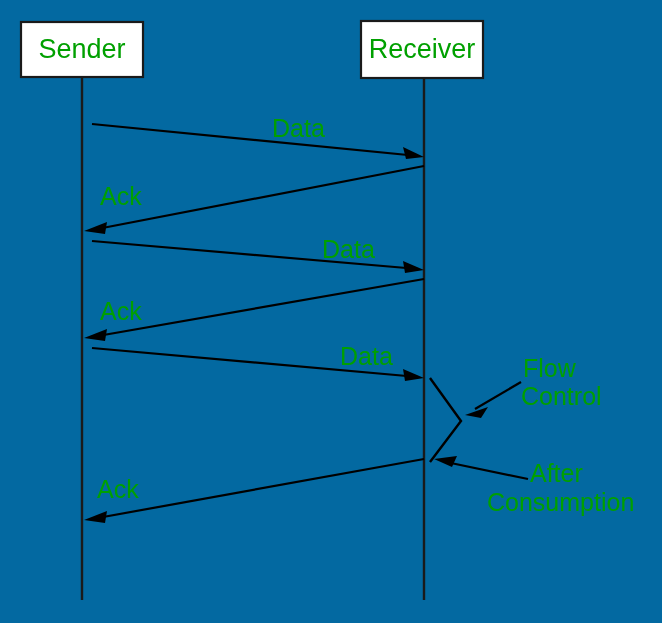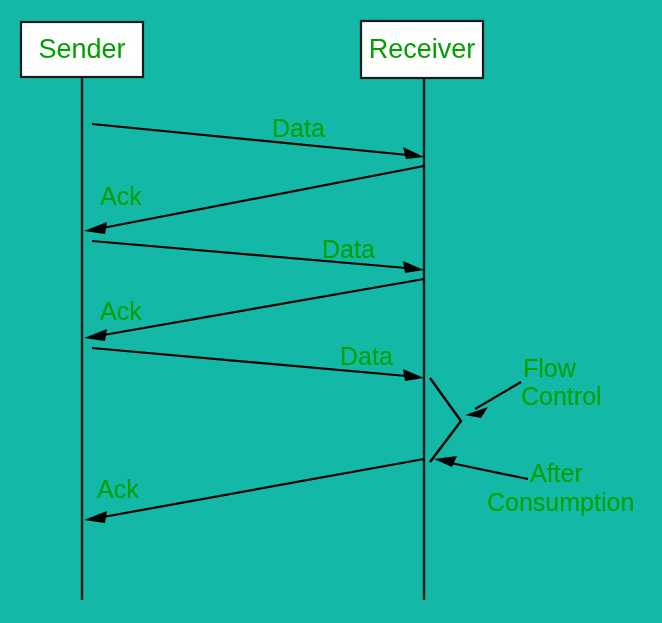--- a/index.html
+++ b/index.html
@@ -7,21 +7,21 @@
     padding: 0;
     background: #ffffff;
   }
   body {
     font-family: "Liberation Sans", sans-serif;
   }
   #diagram-root {
     position: relative;
     width: 662px;
     height: 623px;
-    background: #14b8a6;
+    background: #0369a1;
     overflow: hidden;
   }
   svg.diagram-canvas {
     position: absolute;
     top: 0;
     left: 0;
     width: 662px;
     height: 623px;
   }
   .lifeline-box-rect {

